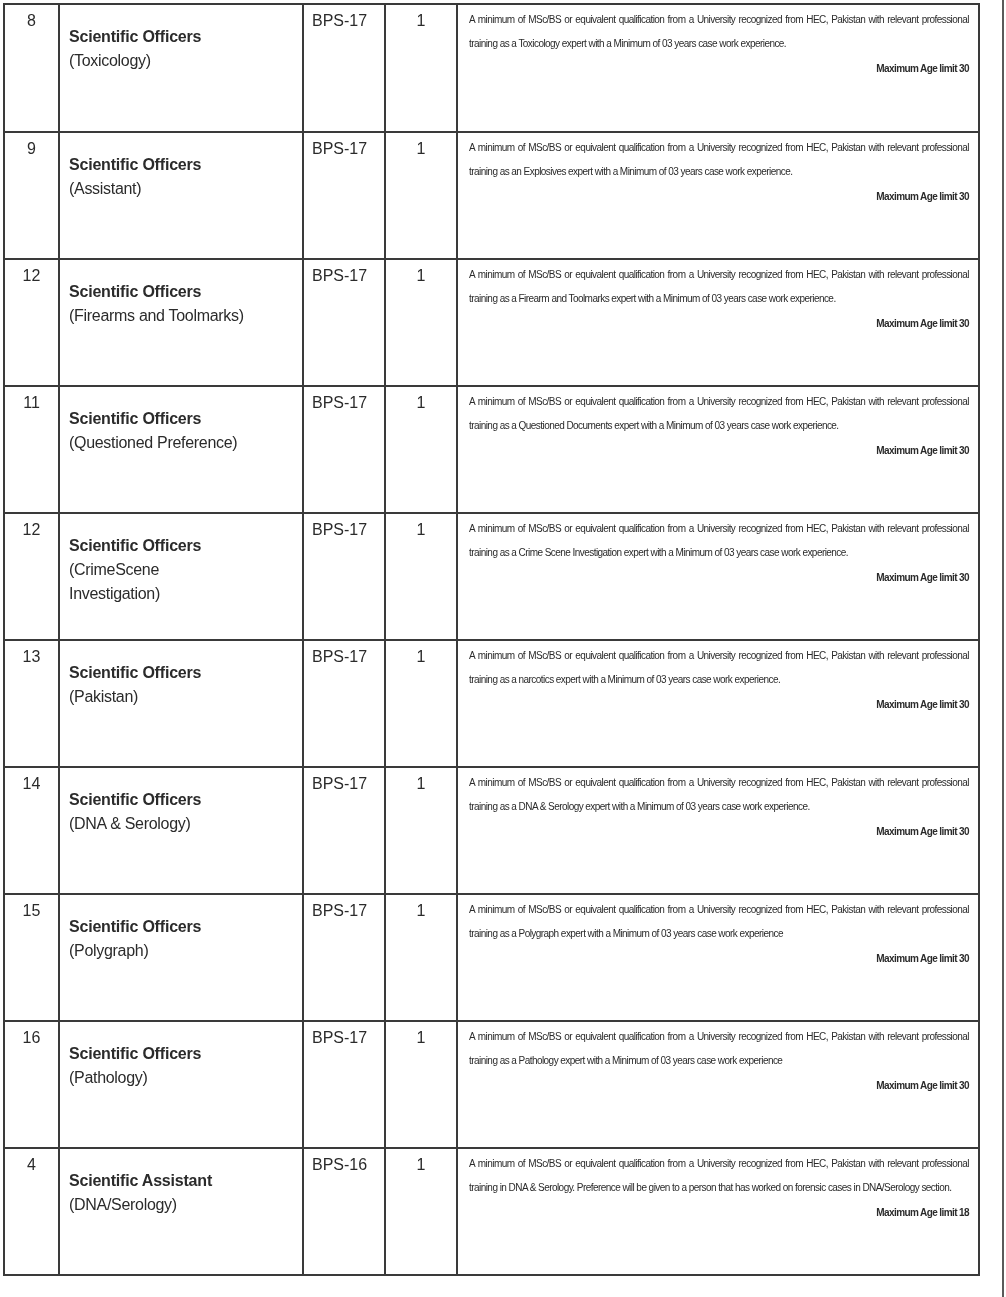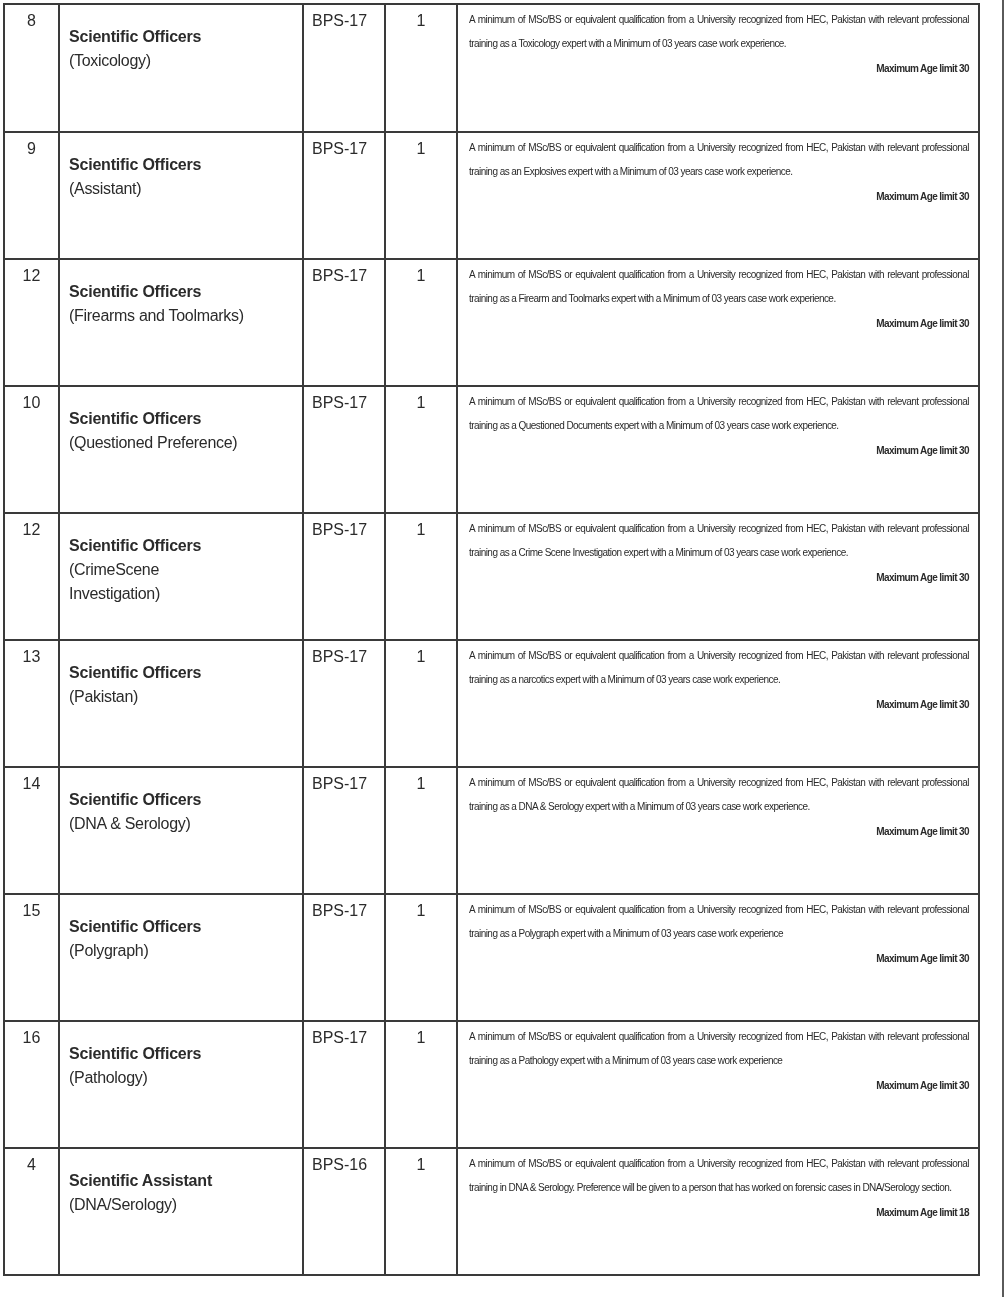--- a/index.html
+++ b/index.html
@@ -71,21 +71,21 @@
         <span class="spec">(Firearms and Toolmarks)</span>
       </td>
       <td class="bps">BPS-17</td>
       <td class="num">1</td>
       <td class="qual">
         <span>A minimum of MSc/BS or equivalent qualification from a University recognized from HEC, Pakistan with relevant professional training as a Firearm and Toolmarks expert with a Minimum of 03 years case work experience.</span>
         <span class="age">Maximum Age limit 30</span>
       </td>
     </tr>
     <tr class="row">
-      <td class="sno">10</td>
+      <td class="sno">11</td>
       <td class="post">
         <span class="title">Scientific Officers</span>
         <span class="spec">(Questioned Preference)</span>
       </td>
       <td class="bps">BPS-17</td>
       <td class="num">1</td>
       <td class="qual">
         <span>A minimum of MSc/BS or equivalent qualification from a University recognized from HEC, Pakistan with relevant professional training as a Questioned Documents expert with a Minimum of 03 years case work experience.</span>
         <span class="age">Maximum Age limit 30</span>
       </td>

